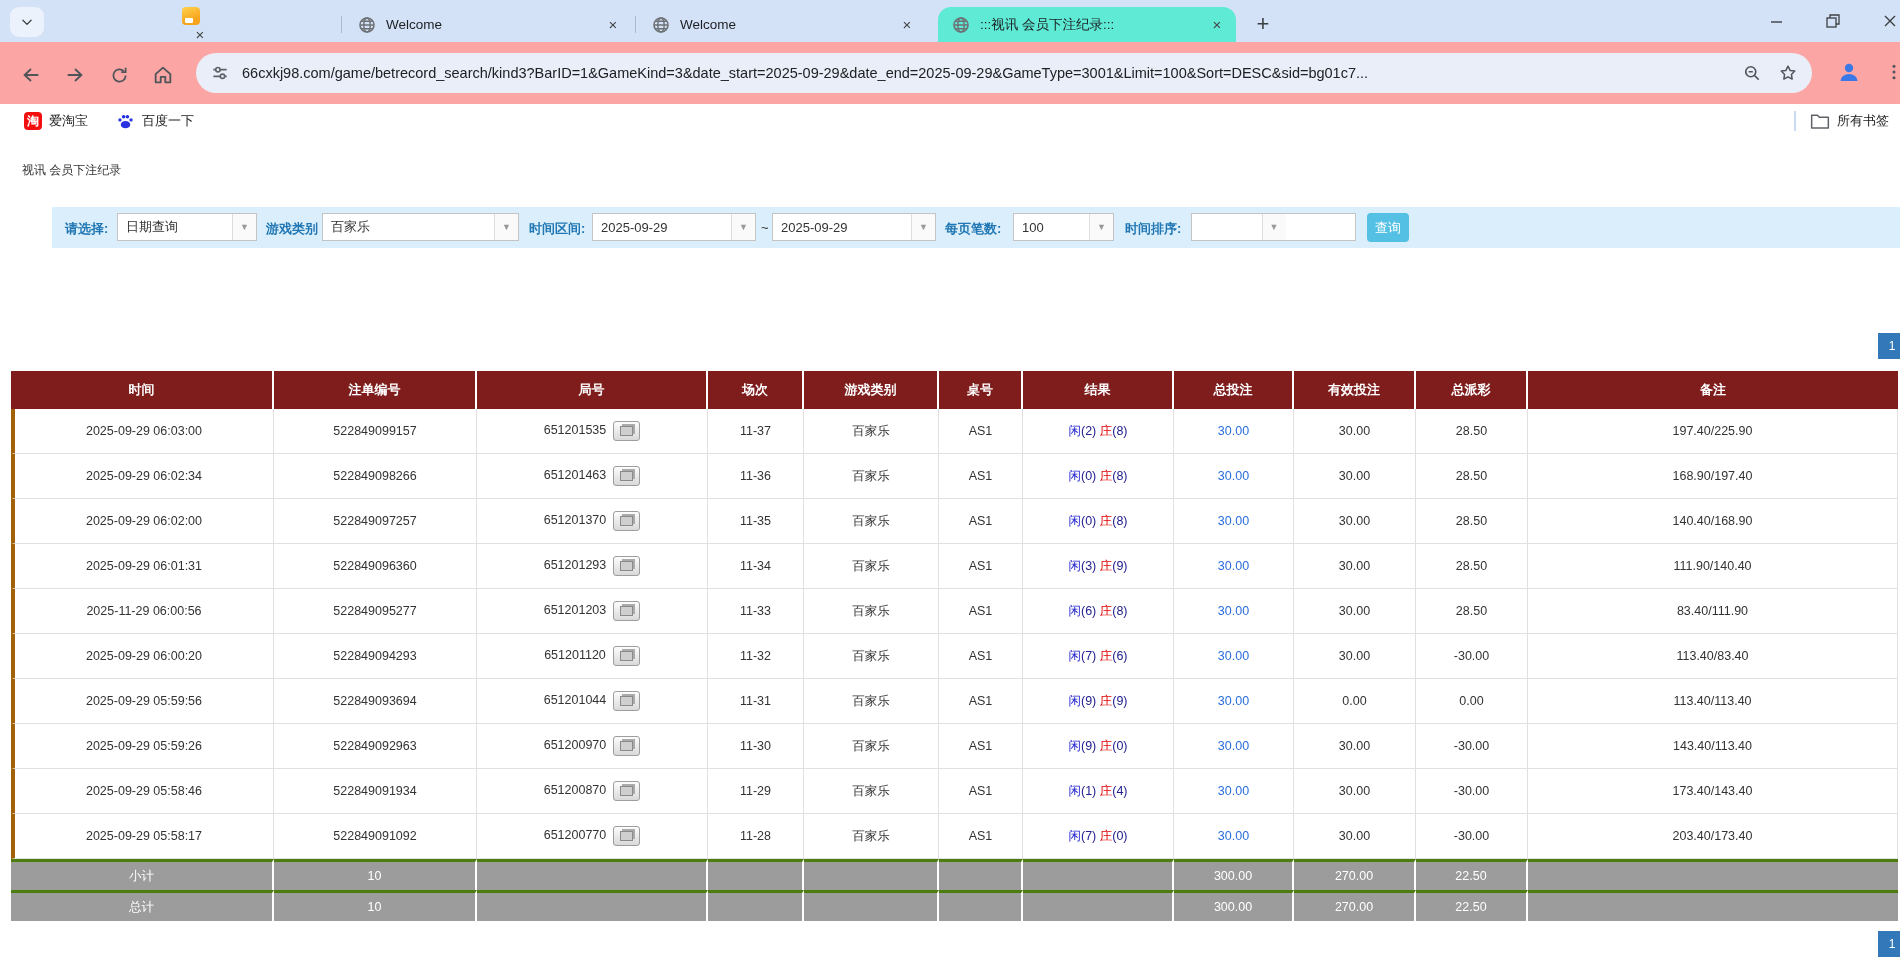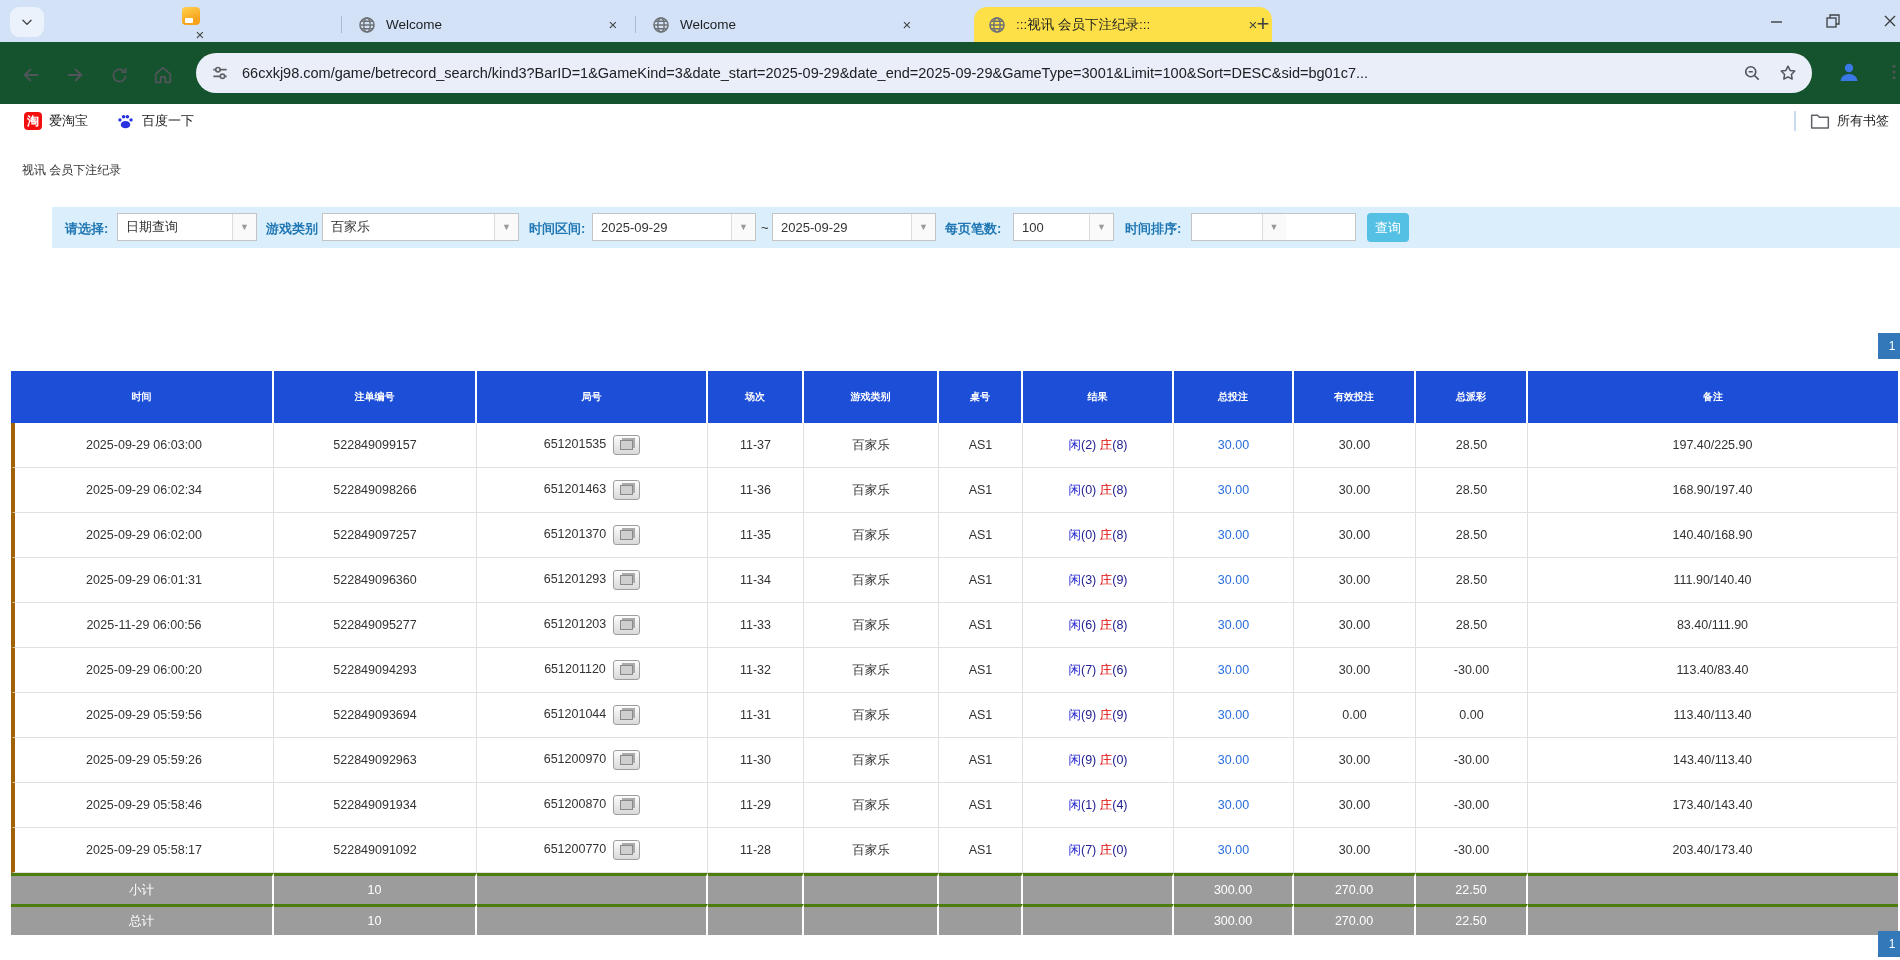--- a/index.html
+++ b/index.html
@@ -5,35 +5,35 @@
   html,body{margin:0;padding:0;}
   body{width:1900px;height:960px;overflow:hidden;position:relative;background:#fff;
        font-family:"Liberation Sans",sans-serif;-webkit-font-smoothing:antialiased;}
   svg{display:block;}
   
   .tabbar{position:absolute;left:0;top:0;width:1900px;height:42px;background:#d3e2f7;}
   .tab-chevron{position:absolute;left:10px;top:7px;width:34px;height:30px;border-radius:9px;
        background:rgba(255,255,255,.55);display:flex;align-items:center;justify-content:center;}
   .tab{position:absolute;top:7px;height:35px;display:flex;align-items:center;padding:0 10px 0 14px;
        box-sizing:border-box;color:#1c1e21;font-size:13.5px;}
-  .tab.active{background:#fde047;border-radius:13px 13px 0 0;margin-left:36px;}
+  .tab.active{background:#5eead4;border-radius:13px 13px 0 0;}
   .tab .fav{width:18px;height:18px;margin-right:10px;flex:0 0 auto;}
   .tab-title{flex:1 1 auto;white-space:nowrap;overflow:hidden;}
   .tab-close{flex:0 0 auto;width:18px;height:18px;margin-left:8px;font-size:15px;color:#444;
        display:flex;align-items:center;justify-content:center;border-radius:50%;}
   .tab-sep{position:absolute;top:16px;width:1px;height:17px;background:#a8bad4;}
   .fav-forum{width:18px;height:18px;border-radius:4px;background:linear-gradient(160deg,#ffd24d 0%,#f7a41d 70%);
        position:relative;}
   .fav-forum:after{content:"";position:absolute;left:3px;bottom:2px;width:8px;height:5px;background:#fff;
        border-radius:1px;}
   .newtab{position:absolute;left:1248px;top:9px;width:30px;height:30px;display:flex;align-items:center;
        justify-content:center;font-size:22px;color:#3c4043;}
   .wctl{position:absolute;top:0;width:46px;height:42px;display:flex;align-items:center;justify-content:center;color:#3c4043;}
   
-  .toolbar{position:absolute;left:0;top:42px;width:1900px;height:62px;background:#14532d;}
+  .toolbar{position:absolute;left:0;top:42px;width:1900px;height:62px;background:#fca5a5;}
   .navbtn{position:absolute;top:16px;width:34px;height:34px;display:flex;align-items:center;justify-content:center;}
   .omnibox{position:absolute;left:196px;top:11px;width:1616px;height:40px;border-radius:20px;background:#e9eef8;
        display:flex;align-items:center;box-sizing:border-box;padding:0 14px;}
   .omni-url{font-size:14.5px;color:#202124;white-space:nowrap;overflow:hidden;flex:1 1 auto;margin-left:12px;}
   .omni-ico{flex:0 0 auto;}
   .avatar{position:absolute;left:1833px;top:14px;width:32px;height:32px;display:flex;align-items:center;justify-content:center;}
   .menu3{position:absolute;left:1878px;top:14px;width:32px;height:32px;display:flex;align-items:center;justify-content:center;}
   
   .bookmarks{position:absolute;left:0;top:104px;width:1900px;height:33px;background:#fff;border-bottom:1px solid #e8eaed;}
   .bm{position:absolute;top:5px;height:24px;display:flex;align-items:center;font-size:13px;color:#202124;}
@@ -57,21 +57,21 @@
   .greenbar{position:absolute;left:14px;top:132px;width:1872px;height:33px;background:#dff0d8;}
   .green-left{position:absolute;left:10px;top:9px;font-size:12.5px;color:#3c763d;}
   .green-right{position:absolute;right:9px;top:9px;font-size:12.5px;color:#ff0000;}
   .pagbox{position:absolute;width:28px;height:26px;background:#3379b9;color:#fff;font-size:12px;
        display:flex;align-items:center;justify-content:center;}
   .pag-top{left:1878px;top:196px;}
   .pag-bottom{left:1878px;top:794px;}
   
   table.bets{position:absolute;left:11px;top:234px;width:1887px;border-collapse:separate;border-spacing:0;
        table-layout:fixed;}
-  table.bets th{background:#1d4ed8;color:#fff;font-size:10px;font-weight:bold;height:30px;padding:11px;
+  table.bets th{background:#7f1d1d;color:#fff;font-size:13px;font-weight:bold;height:30px;padding:4px;
        border-right:2px solid #fff;}
   table.bets th:last-child{border-right:none;}
   table.bets td{font-size:12.5px;color:#333;text-align:center;height:45px;padding:0 4px;box-sizing:border-box;
        border-right:1px solid #e0e0e0;border-bottom:1px solid #e0e0e0;background:#fff;overflow:hidden;white-space:nowrap;}
   table.bets td:first-child{border-left:4px solid #a16207;}
   table.bets tr.foot td{background:#9c9c9c;color:#fff;height:31px;border-right:2px solid #fff;
        border-bottom:none;border-left:none;border-top:3px solid #4d7c0f;}
   table.bets tr.foot td:last-child{border-right:none;}
   .betlink{color:#2a6edd;cursor:pointer;}
   .neg{color:#f00000;}

